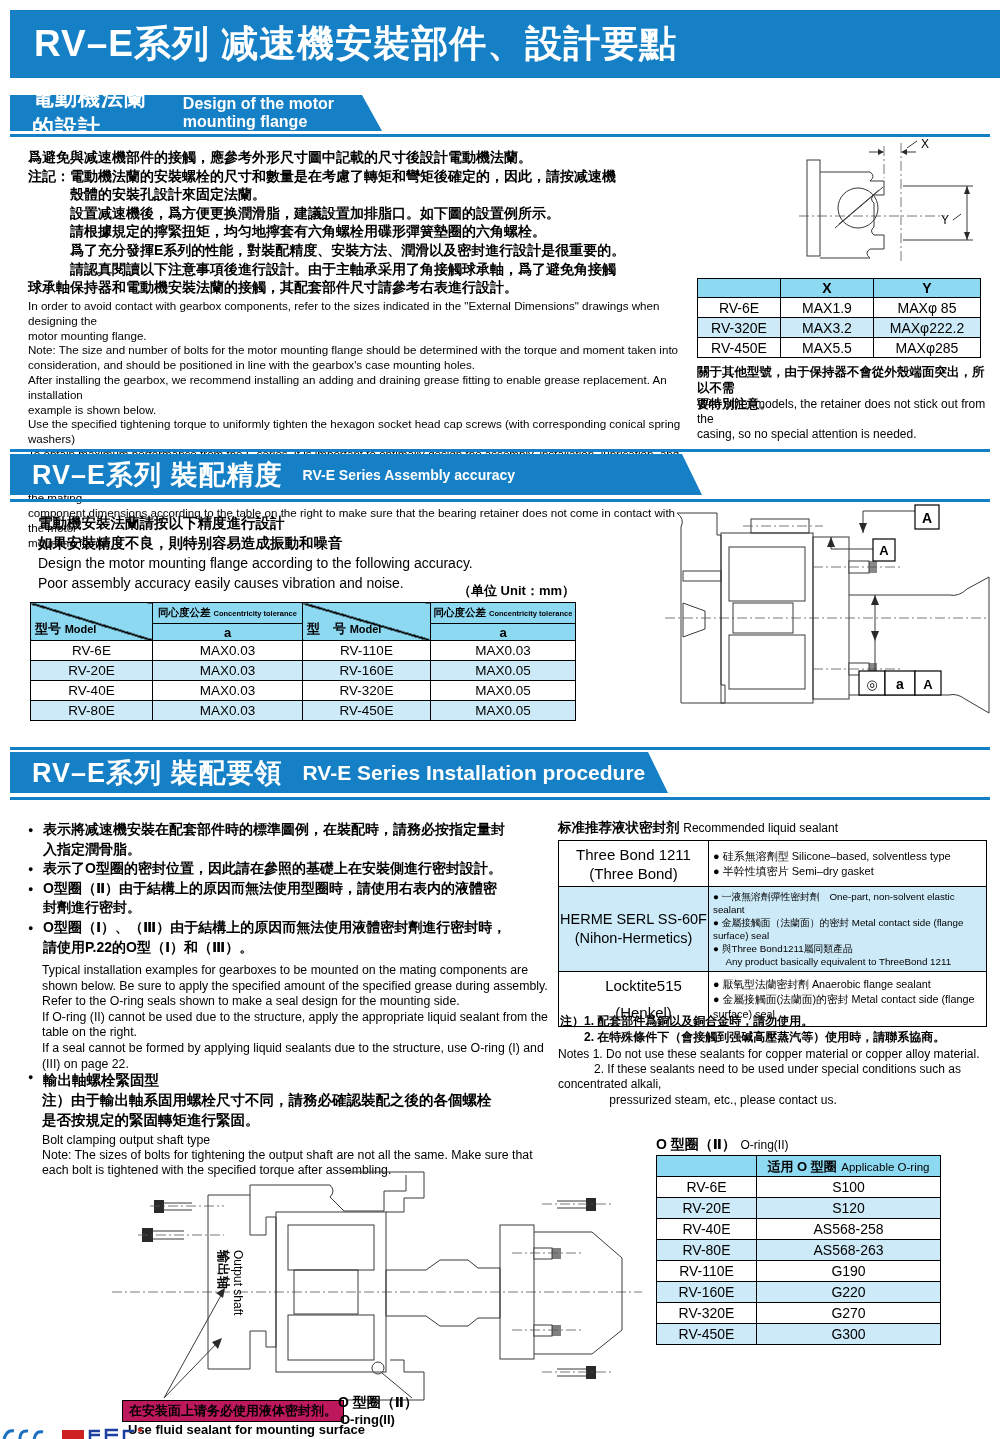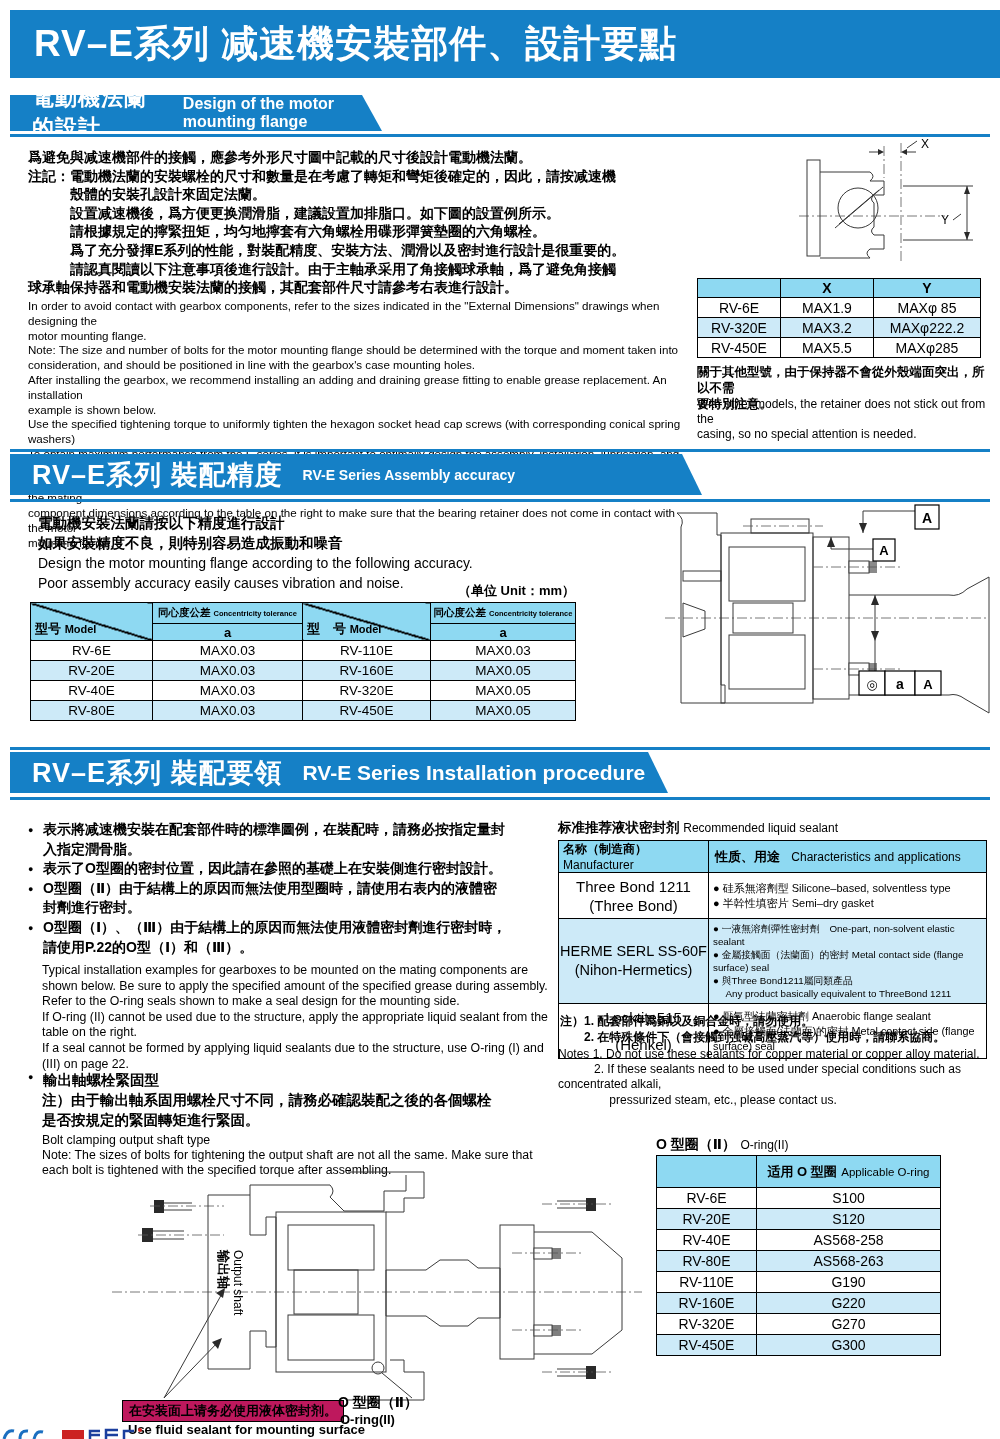--- a/index.html
+++ b/index.html
@@ -295,29 +295,20 @@
   <div class="abs" style="left:558px;top:819px;font-size:13.5px;">
     <span class="zh">标准推荐液状密封剂</span>
     <span style="font-size:12px;">Recommended liquid sealant</span>
   </div>
   <table class="abs" style="left:558px;top:840px;width:428px;">
     <colgroup>
         <col style="width:150px">
         <col style="width:278px">
       </colgroup>
     <tbody>
-        <tr style="height:21px;">
-      <td class="cyan" style="padding-left:4px;font-size:12px;">
-        <span class="zh">名称（制造商）</span><span>Manufacturer</span>
-      </td>
-      <td class="cyan" style="padding-left:6px;font-size:12px;">
-        <span class="zh" style="font-size:13px;">性质、用途</span>
-        <span style="padding-left:8px;">Characteristics and applications</span>
-      </td>
-    </tr>
     <tr style="height:46px;">
       <td class="ctr ml" style="font-size:15px;line-height:19px;">Three Bond  1211
 (Three Bond)</td>
       <td class="ml" style="font-size:11px;line-height:15px;padding:3px 4px;vertical-align:middle;">● 硅系無溶劑型 Silicone–based, solventless type
 ● 半幹性填密片 Semi–dry gasket</td>
     </tr>
     <tr style="height:58px;" class="lb">
       <td class="ctr ml" style="font-size:14.5px;line-height:19px;">HERME SERL  SS-60F
 (Nihon-Hermetics)</td>
       <td class="ml" style="font-size:9.8px;line-height:13px;padding:3px 4px;vertical-align:middle;">● 一液無溶劑彈性密封劑　One-part, non-solvent elastic sealant
@@ -342,21 +333,21 @@
   <div class="abs" style="left:656px;top:1135px;">
     <span class="zh" style="font-size:14px;">O 型圈（Ⅱ）</span>
     <span style="font-size:12px;">O-ring(II)</span>
   </div>
   <table class="abs" style="left:656px;top:1155px;width:284px;">
     <colgroup>
         <col style="width:100px">
         <col style="width:184px">
       </colgroup>
     <tbody>
-        <tr style="height:32px;">
+        <tr style="height:21px;">
       <td class="cyan"></td>
       <td class="cyan ctr">
         <span class="zh" style="font-size:13px;">适用 O 型圈</span>
         <span style="font-size:11.5px;">Applicable O-ring</span>
       </td>
     </tr>
     <tr style="height:21px;font-size:14px;">
       <td class="ctr">RV-6E</td>
       <td class="ctr">S100</td>
         </tr>

